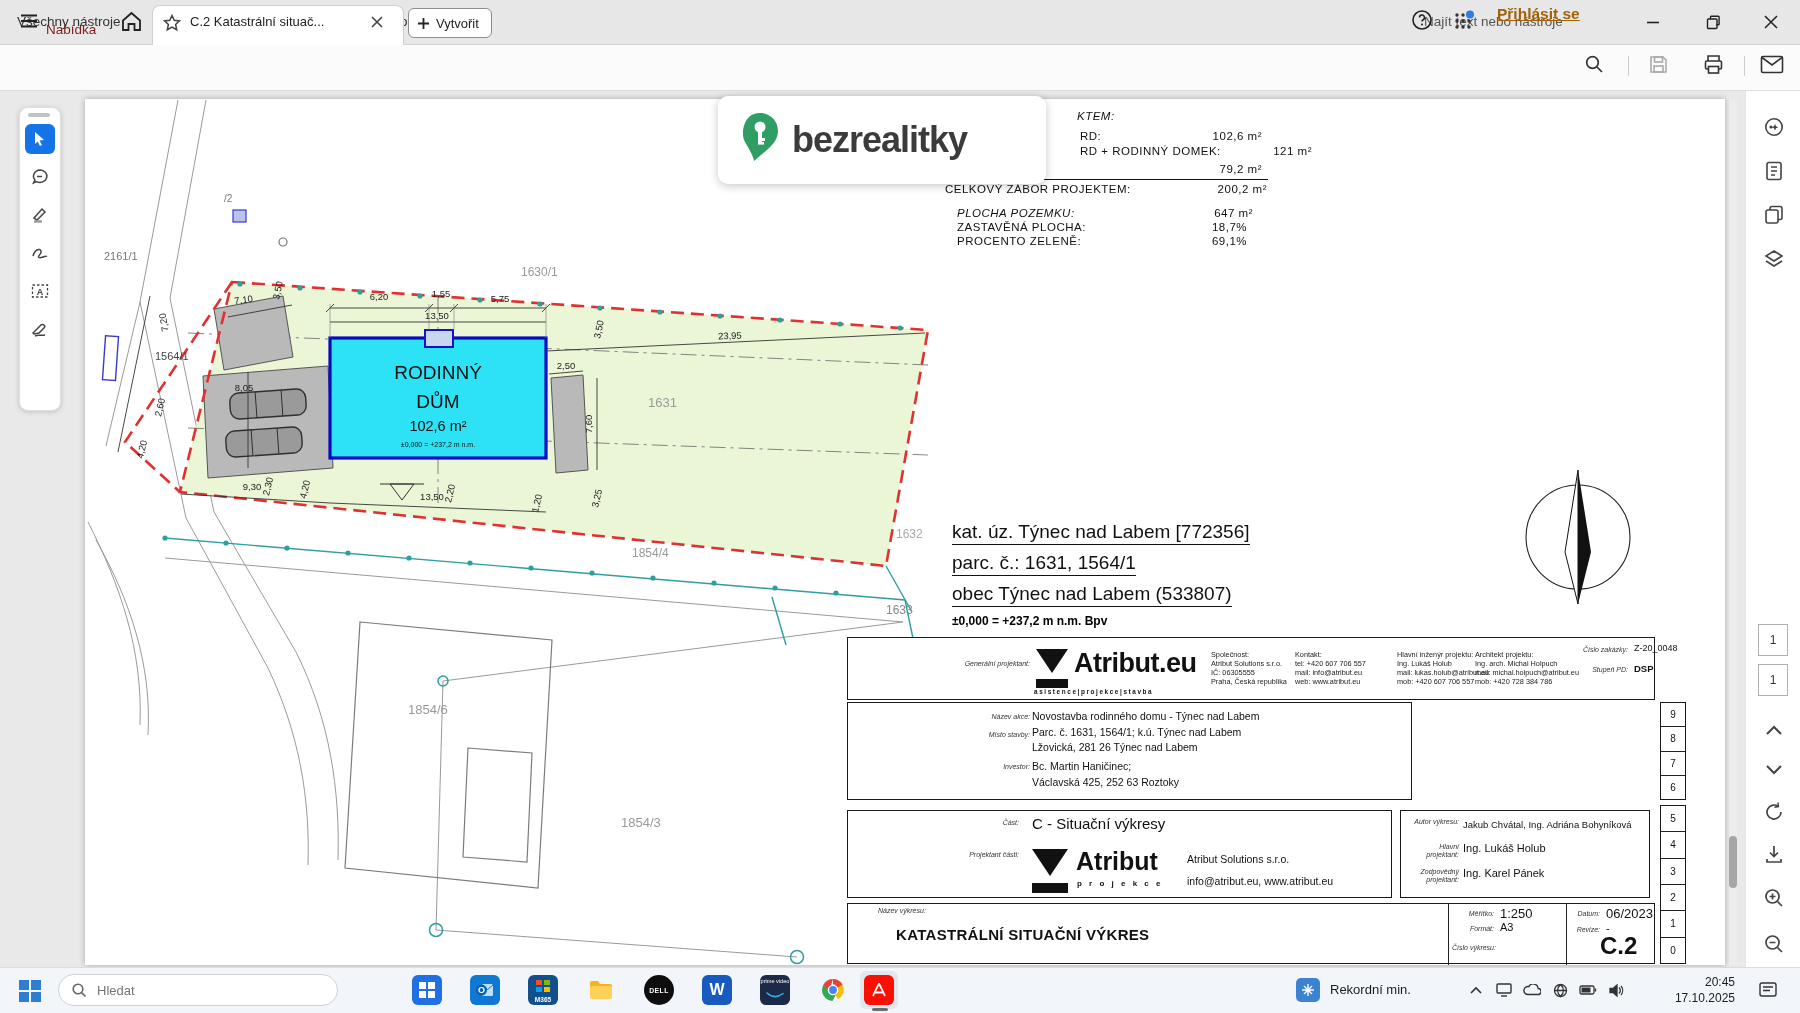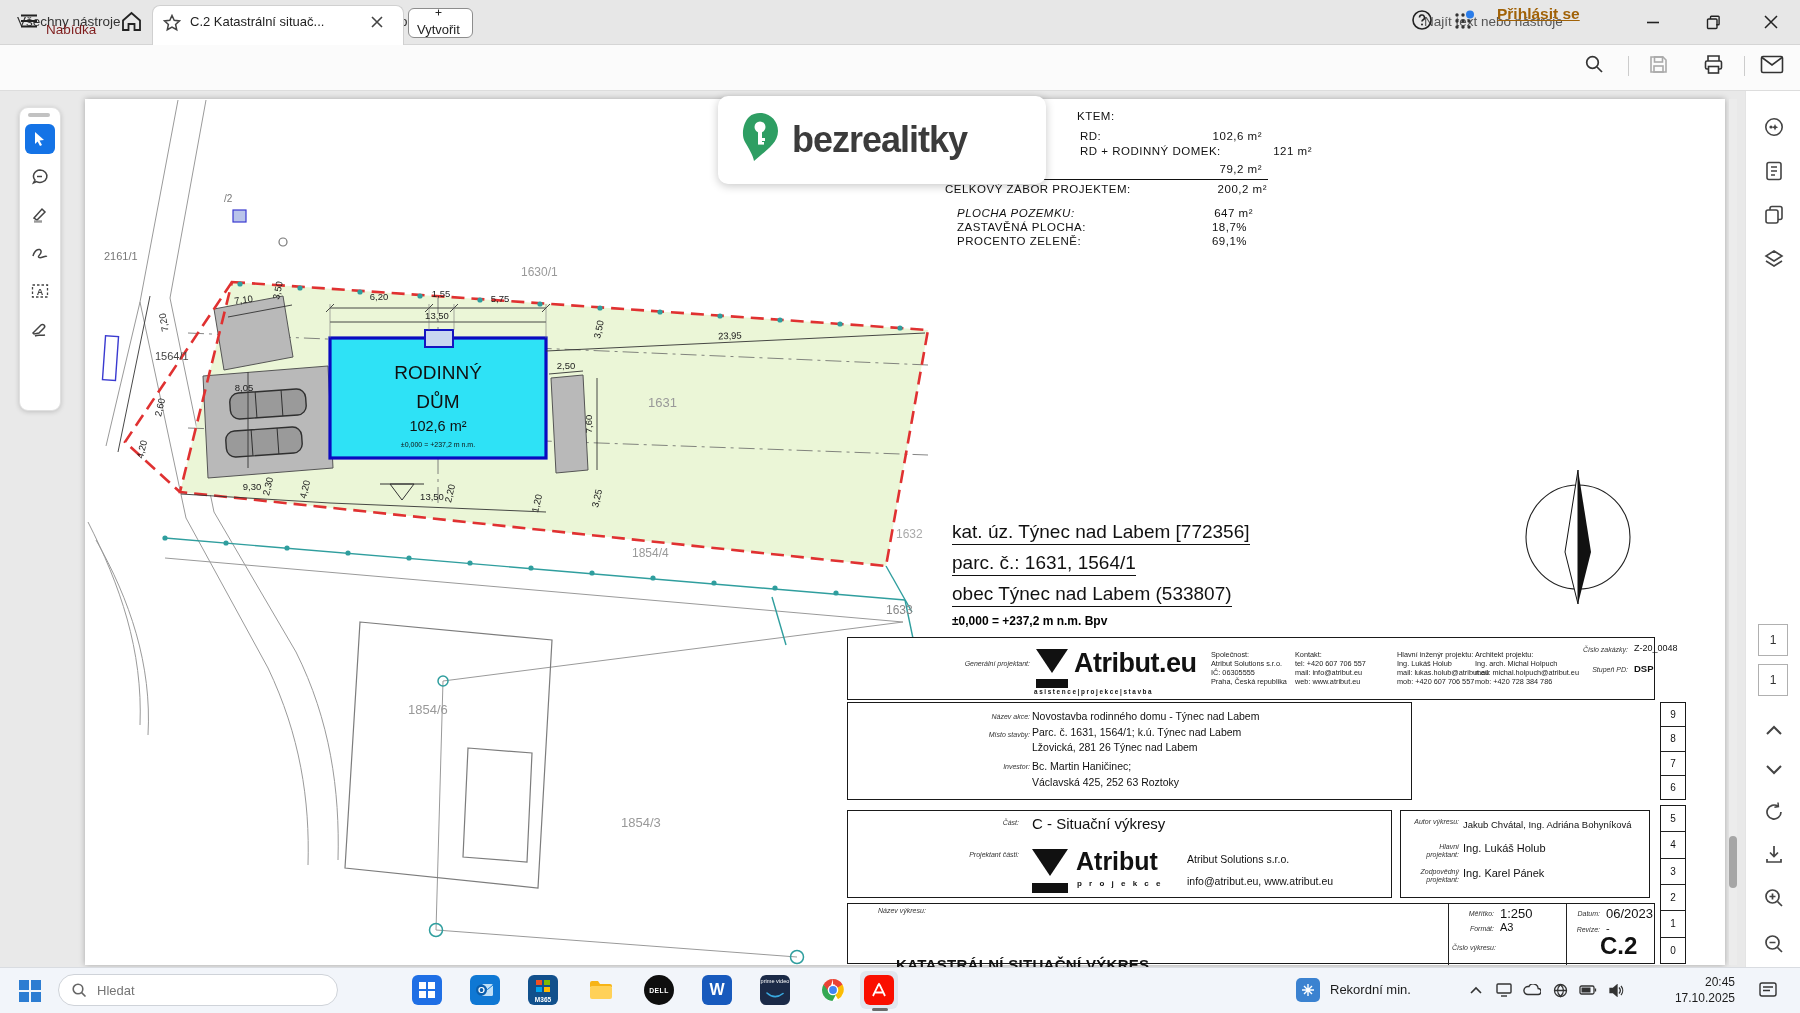--- a/index.html
+++ b/index.html
@@ -214,21 +214,21 @@
   </g>
 
   <g>
     <circle cx="1578" cy="537" r="52" stroke="#222" stroke-width="1.1" fill="none"></circle>
     <polygon points="1578,470 1565,552 1578,604" fill="#fff" stroke="#111" stroke-width="1"></polygon>
     <polygon points="1578,470 1591,552 1578,604" fill="#111"></polygon>
   </g>
 </svg>
 
 <div class="abs cad" id="summary" style="z-index:10;">
-  <span style="left:137px;top:6px;">KTEM:</span>
+  <span style="left:137px;top:6px;font-style:italic;">KTEM:</span>
   <span style="left:140px;top:26px;">RD:</span>
   <span class="sumval" style="right:63px;top:26px;">102,6 m²</span>
   <span style="left:140px;top:41px;">RD + RODINNÝ DOMEK:</span>
   <span class="sumval" style="right:13px;top:41px;">121 m²</span>
   <span class="sumval" style="right:63px;top:59px;">79,2 m²</span>
   <span class="abs" style="left:103px;top:75px;width:225px;border-top:1.3px solid #111;"></span>
   <span style="left:5px;top:79px;">CELKOVÝ ZÁBOR PROJEKTEM:</span>
   <span class="sumval" style="right:58px;top:79px;">200,2 m²</span>
   <span style="left:17px;top:103px;font-style:italic;">PLOCHA POZEMKU:</span>
   <span class="sumval" style="right:72px;top:103px;">647 m²</span>
@@ -326,21 +326,21 @@
     <div class="tb-lbl" style="left:10px;top:7px;width:48px;">Autor výkresu:</div>
     <div class="abs" style="left:62px;top:8px;font-size:9.5px;color:#111;white-space:nowrap;">Jakub Chvátal, Ing. Adriána Bohyníková</div>
     <div class="tb-lbl" style="left:10px;top:32px;width:48px;">Hlavní projektant:</div>
     <div class="abs" style="left:62px;top:31px;font-size:11px;color:#111;">Ing. Lukáš Holub</div>
     <div class="tb-lbl" style="left:10px;top:57px;width:48px;">Zodpovědný projektant:</div>
     <div class="abs" style="left:62px;top:56px;font-size:11px;color:#111;">Ing. Karel Pánek</div>
   </div>
 
   <div class="tb-box" style="left:0;top:266px;width:808px;height:61px;">
     <div class="tb-lbl" style="left:30px;top:3px;width:50px;text-align:left;">Název výkresu:</div>
-    <div class="abs" style="left:48px;top:22px;font-size:15px;font-weight:600;color:#111;letter-spacing:.3px;margin-top:30px;">KATASTRÁLNÍ SITUAČNÍ VÝKRES</div>
+    <div class="abs" style="left:48px;top:22px;font-size:15px;font-weight:600;color:#111;letter-spacing:.3px;">KATASTRÁLNÍ SITUAČNÍ VÝKRES</div>
     <div class="abs" style="left:600px;top:0;width:0;height:61px;border-left:1px solid #222;"></div>
     <div class="abs" style="left:718px;top:0;width:0;height:61px;border-left:1px solid #222;"></div>
     <div class="tb-lbl" style="left:604px;top:6px;width:42px;">Měřítko:</div>
     <div class="abs" style="left:652px;top:2px;font-size:13px;color:#111;">1:250</div>
     <div class="tb-lbl" style="left:604px;top:21px;width:42px;">Formát:</div>
     <div class="abs" style="left:652px;top:17px;font-size:11px;color:#111;">A3</div>
     <div class="tb-lbl" style="left:604px;top:40px;width:52px;text-align:left;">Číslo výkresu:</div>
     <div class="tb-lbl" style="left:722px;top:6px;width:30px;">Datum:</div>
     <div class="abs" style="left:758px;top:2px;font-size:13px;color:#111;">06/2023</div>
     <div class="tb-lbl" style="left:722px;top:22px;width:30px;">Revize:</div>
@@ -519,21 +519,21 @@
   <svg width="18" height="18" viewBox="0 0 18 18" fill="none" stroke="#444" stroke-width="1.5">
     <path d="M9,1.5 L11.2,6.3 16.5,6.9 12.6,10.5 13.7,15.7 9,13 4.3,15.7 5.4,10.5 1.5,6.9 6.8,6.3 Z"></path>
   </svg>
 </div>
 <span class="abs" style="left:190px;top:14px;width:170px;font-size:13px;color:#222;white-space:nowrap;overflow:hidden;z-index:32;">C.2 Katastrální situač...</span>
 <div class="abs" style="left:370px;top:15px;z-index:32;">
   <svg width="14" height="14" viewBox="0 0 14 14" stroke="#444" stroke-width="1.6">
       <path d="M2,2 L12,12 M12,2 L2,12"></path>
     </svg>
 </div>
-<div class="abs pill-btn" style="z-index:31;flex-direction:column;">
+<div class="abs pill-btn" style="z-index:31;">
   <svg width="13" height="13" viewBox="0 0 13 13" stroke="#222" stroke-width="1.8">
       <path d="M6.5,1 V12 M1,6.5 H12"></path>
     </svg>
   <span>Vytvořit</span>
 </div>
 <div class="abs" style="left:1410px;top:8px;z-index:31;">
   <svg width="24" height="24" viewBox="0 0 24 24" fill="none" stroke="#222" stroke-width="1.6">
     <circle cx="12" cy="12" r="9"></circle>
       <path d="M9.5,9.5 a2.5,2.5 0 1 1 3.7,2.2 c-.9,.5 -1.2,1 -1.2,1.8"></path>
       <circle cx="12" cy="16.6" r="1" fill="#222" stroke="none"></circle>

